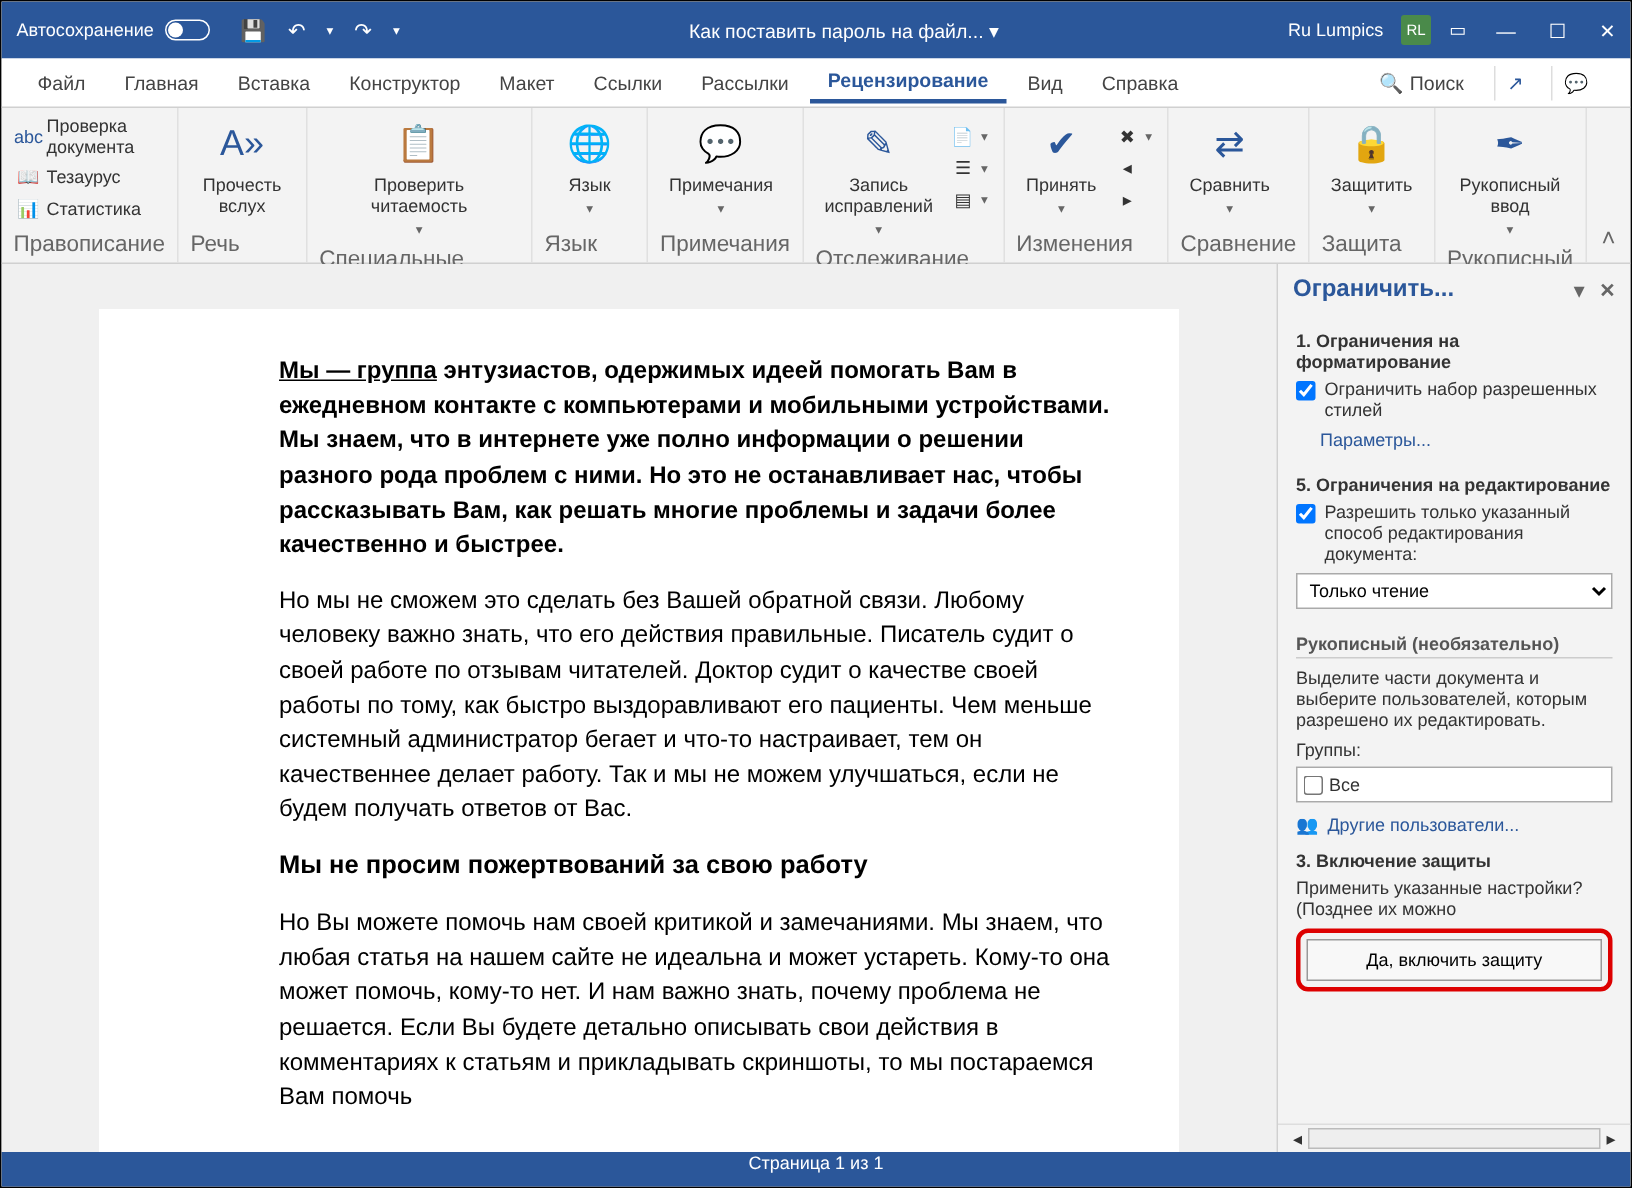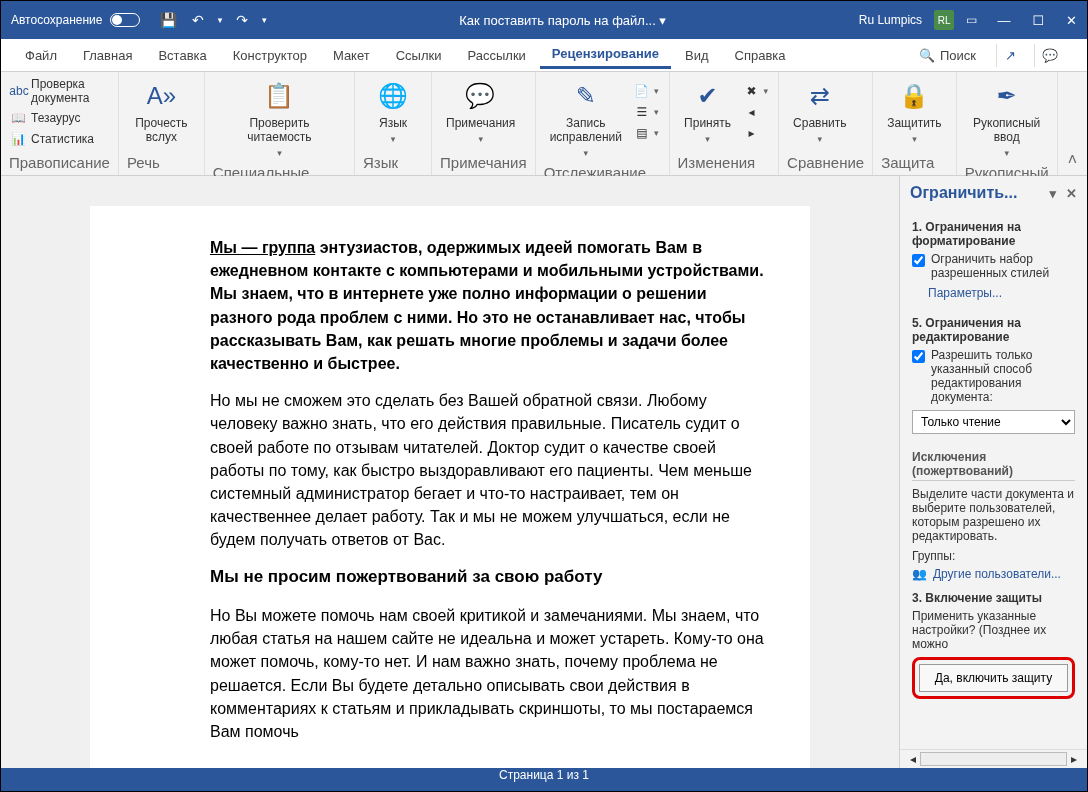--- a/index.html
+++ b/index.html
@@ -36,21 +36,21 @@
 .ribbon-collapse { margin-left:auto; padding:6px 10px; align-self:flex-end; color:#666; cursor:pointer;}
 
 .workspace { display:flex; height: 592px; }
 .docarea { flex:1; background:#f0f0f0; overflow:hidden; padding:30px 0 0 0; display:flex; justify-content:center;}
 .page { width:720px; background:#fff; padding:30px 40px 30px 120px; font-family:Georgia, "Times New Roman", serif; font-size:16px; line-height:1.45; color:#000;}
 .page p { margin-bottom:14px;}
 .page .lead b { font-weight:bold;}
 .page .link { font-weight:bold; text-decoration:underline;}
 .page h3 { font-size:17px; font-weight:bold; margin:10px 0 14px 0;}
 
-.panel { width:188px; background:#f3f3f3; border-left:1px solid #d0d0d0; display:flex; flex-direction:column; font-size:12px; color:#333;}
+.panel { width:236px; background:#f3f3f3; border-left:1px solid #d0d0d0; display:flex; flex-direction:column; font-size:12px; color:#333;}
 .panel-header { display:flex; align-items:center; padding:8px 10px; font-size:16px; font-weight:600; color:#2b579a;}
 .panel-header .close { margin-left:auto; display:flex; gap:10px; color:#666; font-size:13px;}
 .panel-body { padding:4px 12px; overflow:auto; flex:1;}
 .section-title { font-weight:bold; margin:6px 0 4px 0;}
 .chk { display:flex; align-items:flex-start; gap:6px; margin:2px 0;}
 .chk input { margin-top:2px;}
 .linklike { color:#2b579a; cursor:pointer; margin:4px 0 10px 16px; display:inline-block;}
 .select { width:100%; border:1px solid #aaa; background:#fff; padding:3px 4px; font-size:12px; margin:4px 0 10px 0;}
 .excl-title { font-weight:bold; color:#555; border-bottom:1px solid #ccc; padding-bottom:2px; margin-top:6px;}
 .groups-box { border:1px solid #aaa; background:#fff; padding:4px; margin:4px 0 8px 0;}
@@ -285,23 +285,29 @@
 
       <div class="section-title">5. Ограничения на редактирование</div>
       <label class="chk">
         <input type="checkbox" checked="" style="">
         <span>Разрешить только указанный способ редактирования документа:</span>
       </label>
       <select class="select">
         <option>Только чтение</option>
       </select>
 
-      <div class="excl-title">Исключения (пожертвований)</div>
+      <div class="excl-title">Рукописный (необязательно)</div>
       <div style="margin:6px 0;">Выделите части документа и выберите пользователей, которым разрешено их редактировать.</div>
       <div>Группы:</div>
+      <div class="groups-box">
+        <label>
+          <input type="checkbox" style="">
+          <span>Все</span>
+        </label>
+      </div>
       <div class="userlink">
         <span>👥</span>
         <span>Другие пользователи...</span>
       </div>
 
       <div class="section-title">3. Включение защиты</div>
       <div>Применить указанные настройки? (Позднее их можно</div>
       <div class="highlight-btn">
         <button>Да, включить защиту</button>
       </div>

